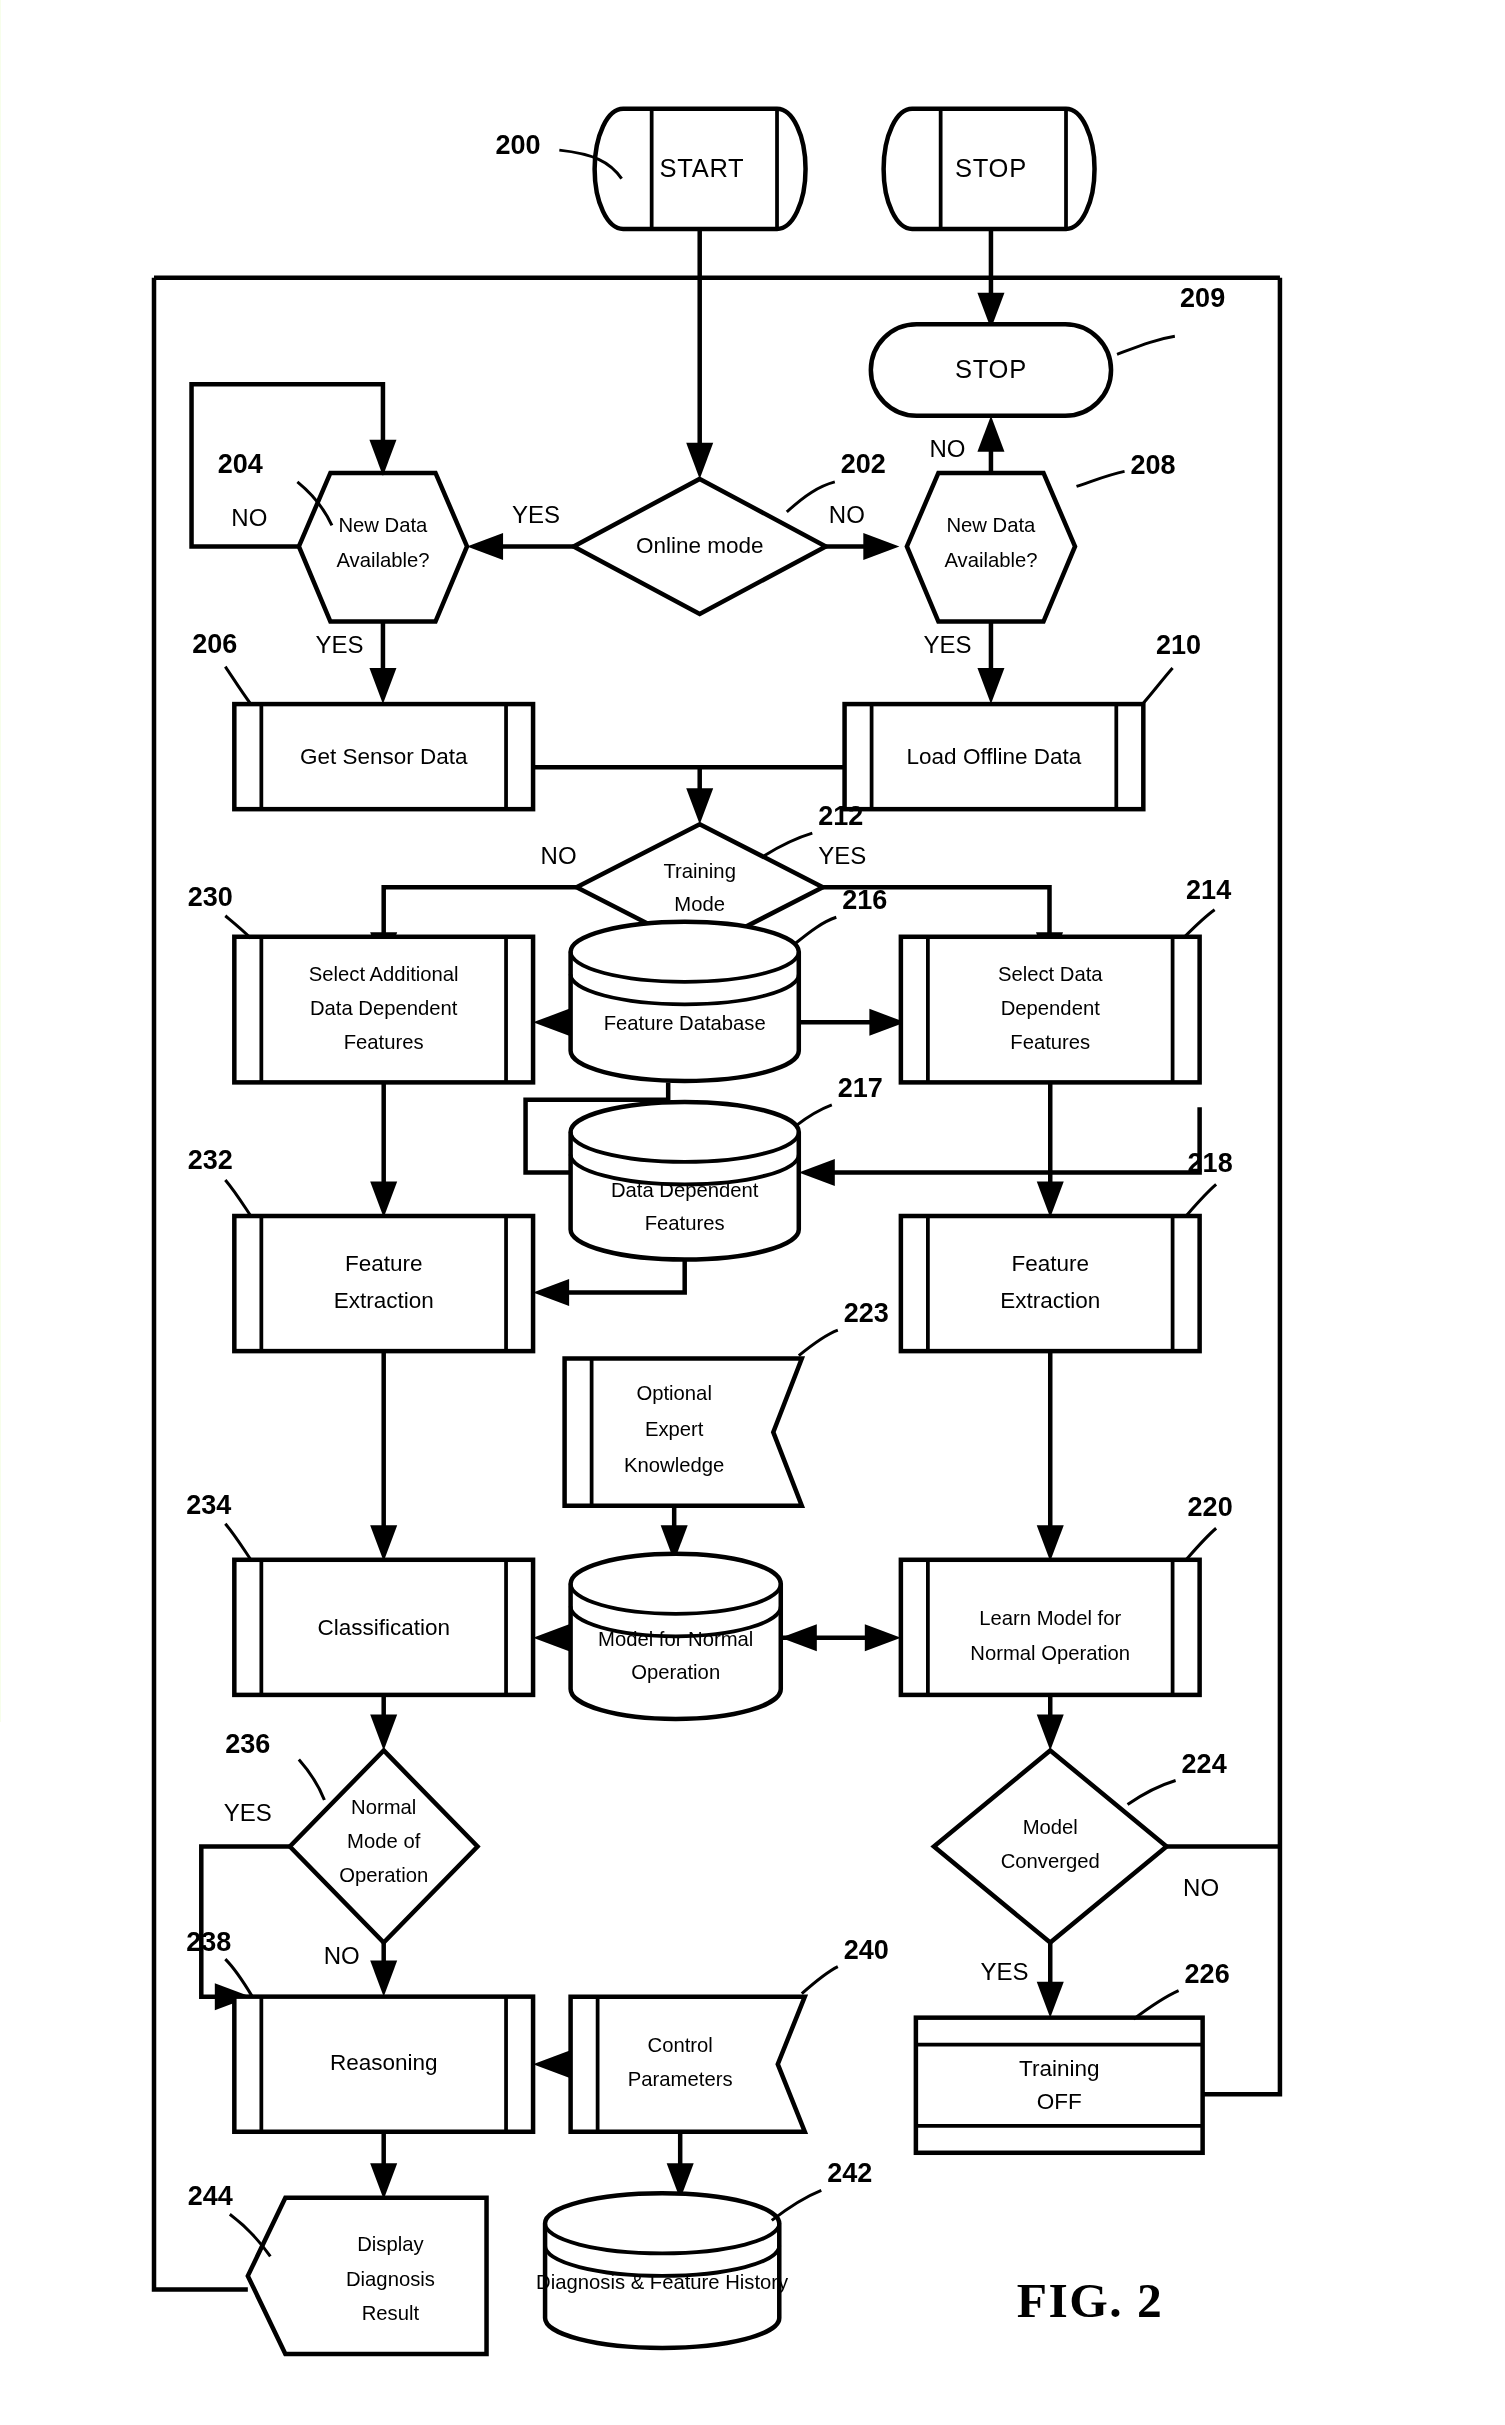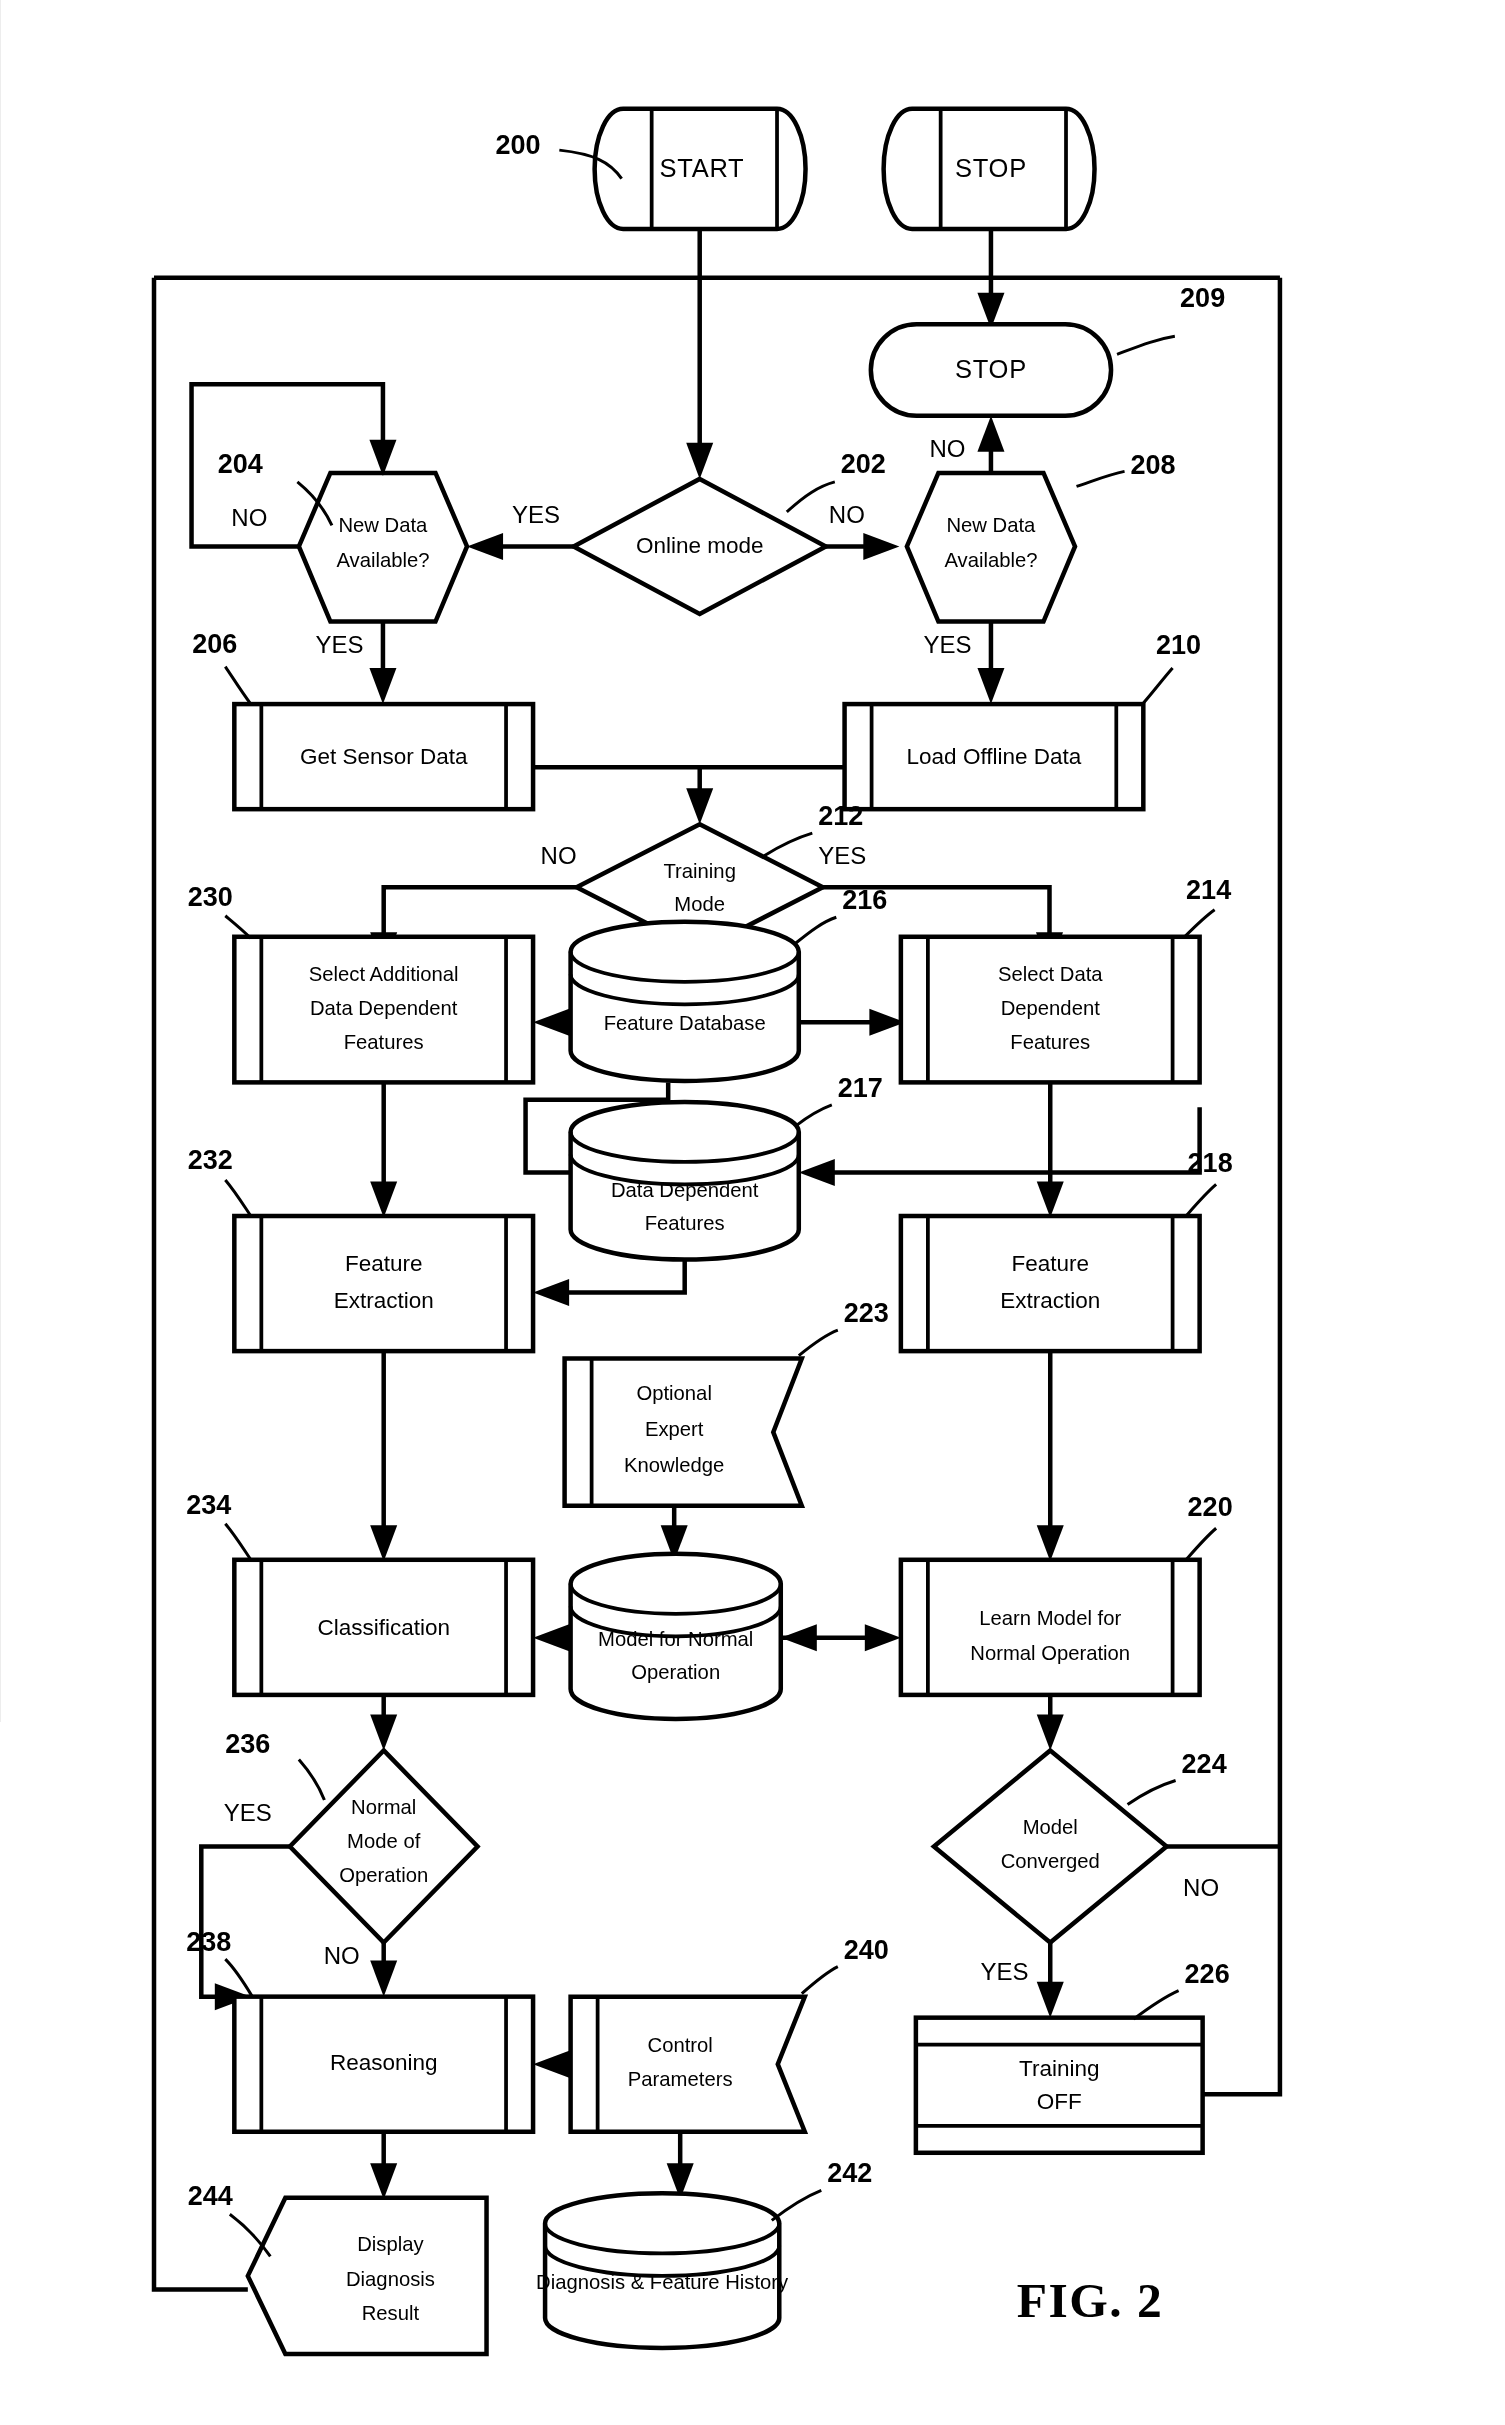--- a/index.html
+++ b/index.html
@@ -1,17 +1,17 @@
 <!DOCTYPE html>
 <html style="font-size:12px"><head>
 <meta charset="utf-8">
 <style>
   html,body{margin:0;padding:0;background:#ffffff;}
   body{width:1506px;height:2426px;font-family:"Liberation Sans",sans-serif;overflow:hidden;}
-  #stage{position:relative;width:1506px;height:1722px;background:#737373;}
+  #stage{position:relative;width:1506px;height:1722px;background:#bef264;}
   svg{display:block;}
   .nodeText{font-family:"Liberation Sans",sans-serif;font-size:30px;fill:#000;text-anchor:middle;dominant-baseline:middle;}
   .nodeTextSm{font-family:"Liberation Sans",sans-serif;font-size:27px;fill:#000;text-anchor:middle;dominant-baseline:middle;}
   .capText{font-family:"Liberation Sans",sans-serif;font-size:34px;fill:#000;text-anchor:middle;dominant-baseline:middle;letter-spacing:1px;}
   .refNum{font-family:"Liberation Sans",sans-serif;font-size:36px;fill:#000;text-anchor:start;dominant-baseline:middle;font-weight:600;}
   .edgeLabel{font-family:"Liberation Sans",sans-serif;font-size:32px;fill:#000;text-anchor:middle;dominant-baseline:middle;}
   .figLabel{font-family:"Liberation Serif",serif;font-size:66px;fill:#000;text-anchor:middle;dominant-baseline:middle;font-weight:bold;letter-spacing:2px;}
   .shape{fill:#ffffff;stroke:#000000;stroke-width:6;stroke-linejoin:miter;}
   .shapeThin{fill:none;stroke:#000000;stroke-width:5;}
   .conn{fill:none;stroke:#000000;stroke-width:6;}

